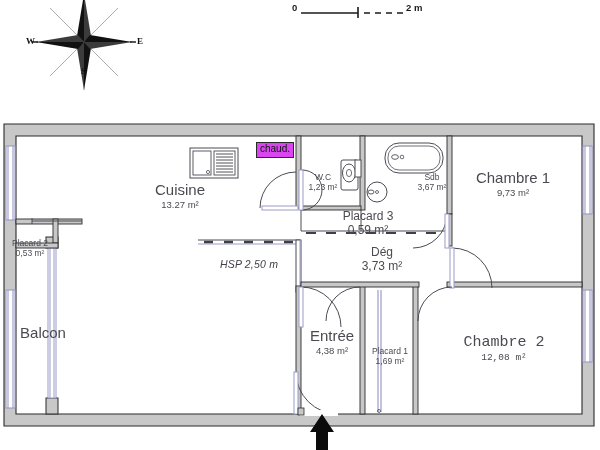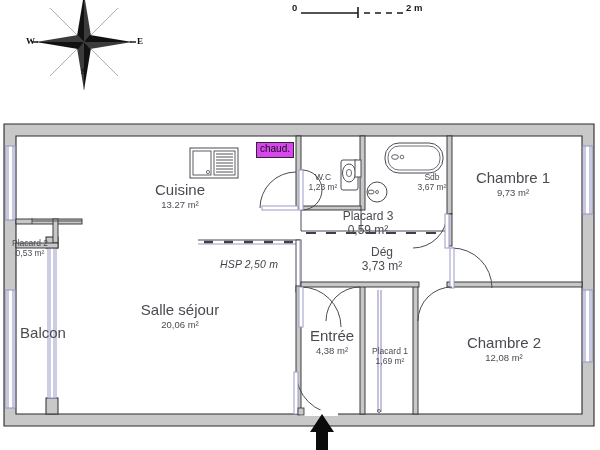--- a/index.html
+++ b/index.html
@@ -314,24 +314,20 @@
 
   <div id="chaud-box" style="left:256px; top:142px;">chaud.</div>
 
   <div id="hsp-label" style="left:249px; top:258px;">HSP 2,50 m</div>
 
   <div class="room-label" style="left:180px; top:181px;text-align:center;">
     <span class="rl-name">Cuisine</span>
     <span class="rl-area">13.27 m²</span>
   </div>
 
-  <div class="room-label" style="left:180px; top:301px;">
-    <span class="rl-name">Salle séjour</span>
-    <span class="rl-area">20,06 m²</span>
-  </div>
 
   <div class="room-label" style="left:26px; top:324px;margin-left:17px;">
     <span class="rl-name">Balcon</span>
     <span class="rl-area"></span>
   </div>
 
   <div class="room-label label-small" style="left:30px; top:238px;">
     <span class="rl-name">Placard 2</span>
     <span class="rl-area">0,53 m²</span>
   </div>
@@ -354,21 +350,21 @@
   <div class="room-label label-tiny" style="left:367px; top:245px;">
     <span class="rl-name">Dég</span>
     <span class="rl-area">3,73 m²</span>
   </div>
 
   <div class="room-label" style="left:513px; top:169px;">
     <span class="rl-name">Chambre 1</span>
     <span class="rl-area">9,73 m²</span>
   </div>
 
-  <div class="room-label" style="left:504px; top:334px;">
+  <div class="room-label" style="left:504px; top:334px;font-family:Liberation Mono, monospace;">
     <span class="rl-name">Chambre 2</span>
     <span class="rl-area">12,08 m²</span>
   </div>
 
   <div class="room-label" style="left:332px; top:327px;">
     <span class="rl-name">Entrée</span>
     <span class="rl-area">4,38 m²</span>
   </div>
 
   <div class="room-label label-small" style="left:390px; top:346px;">

